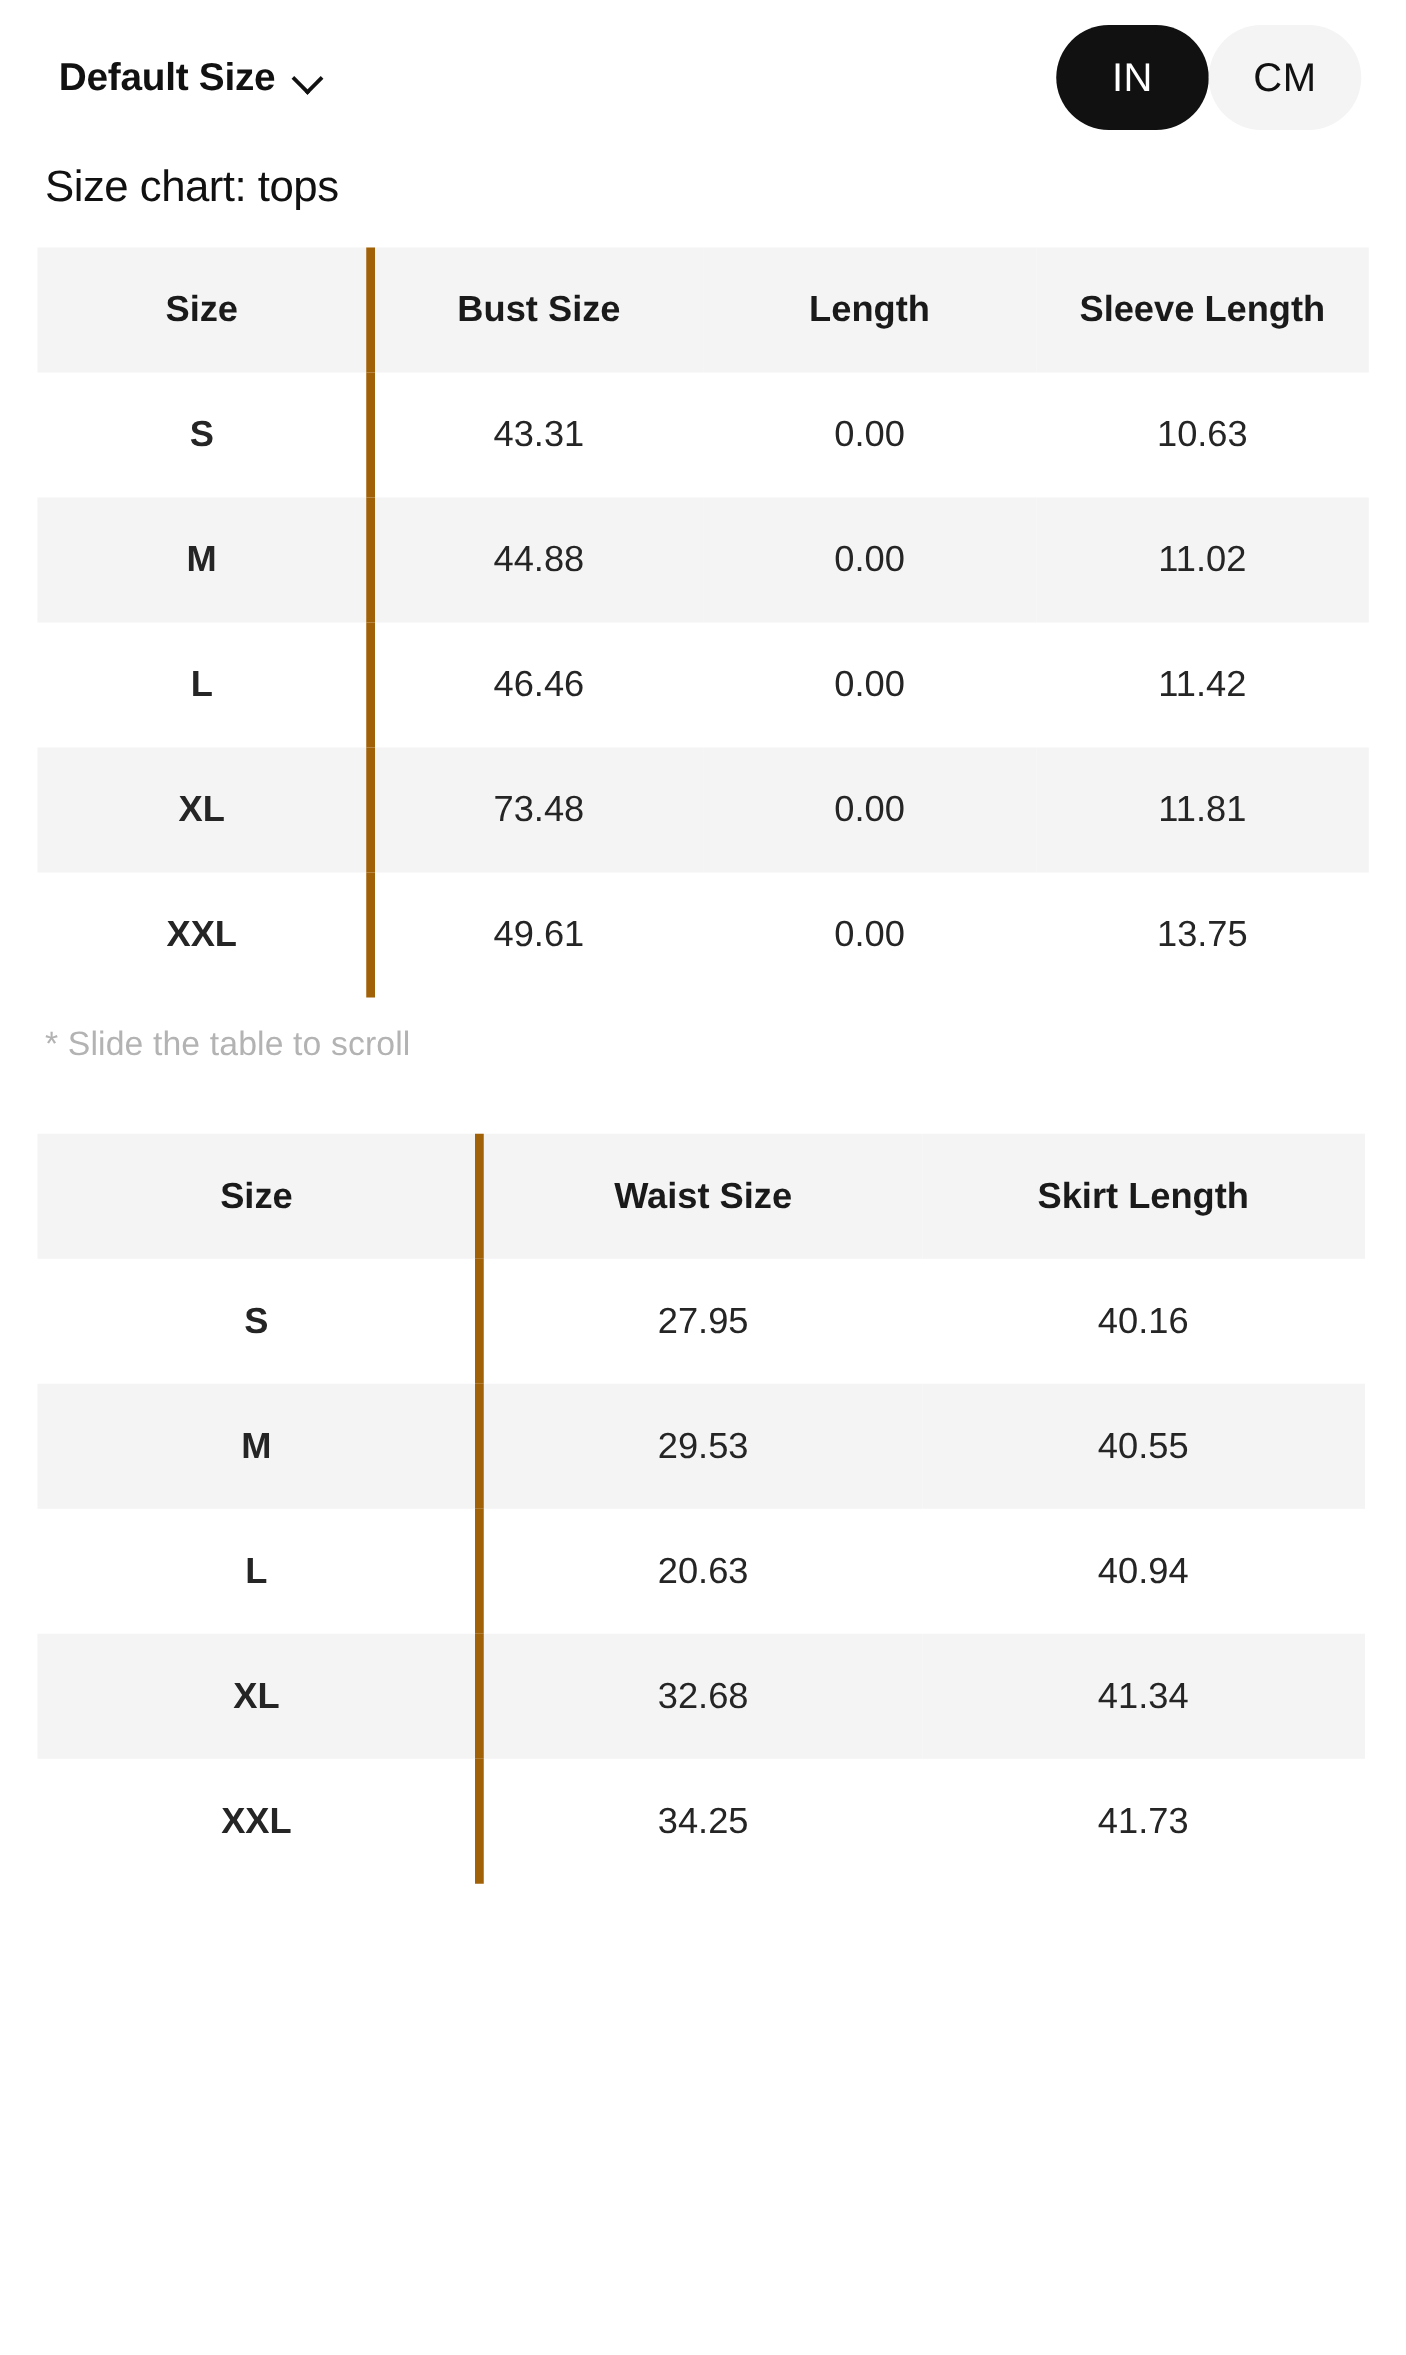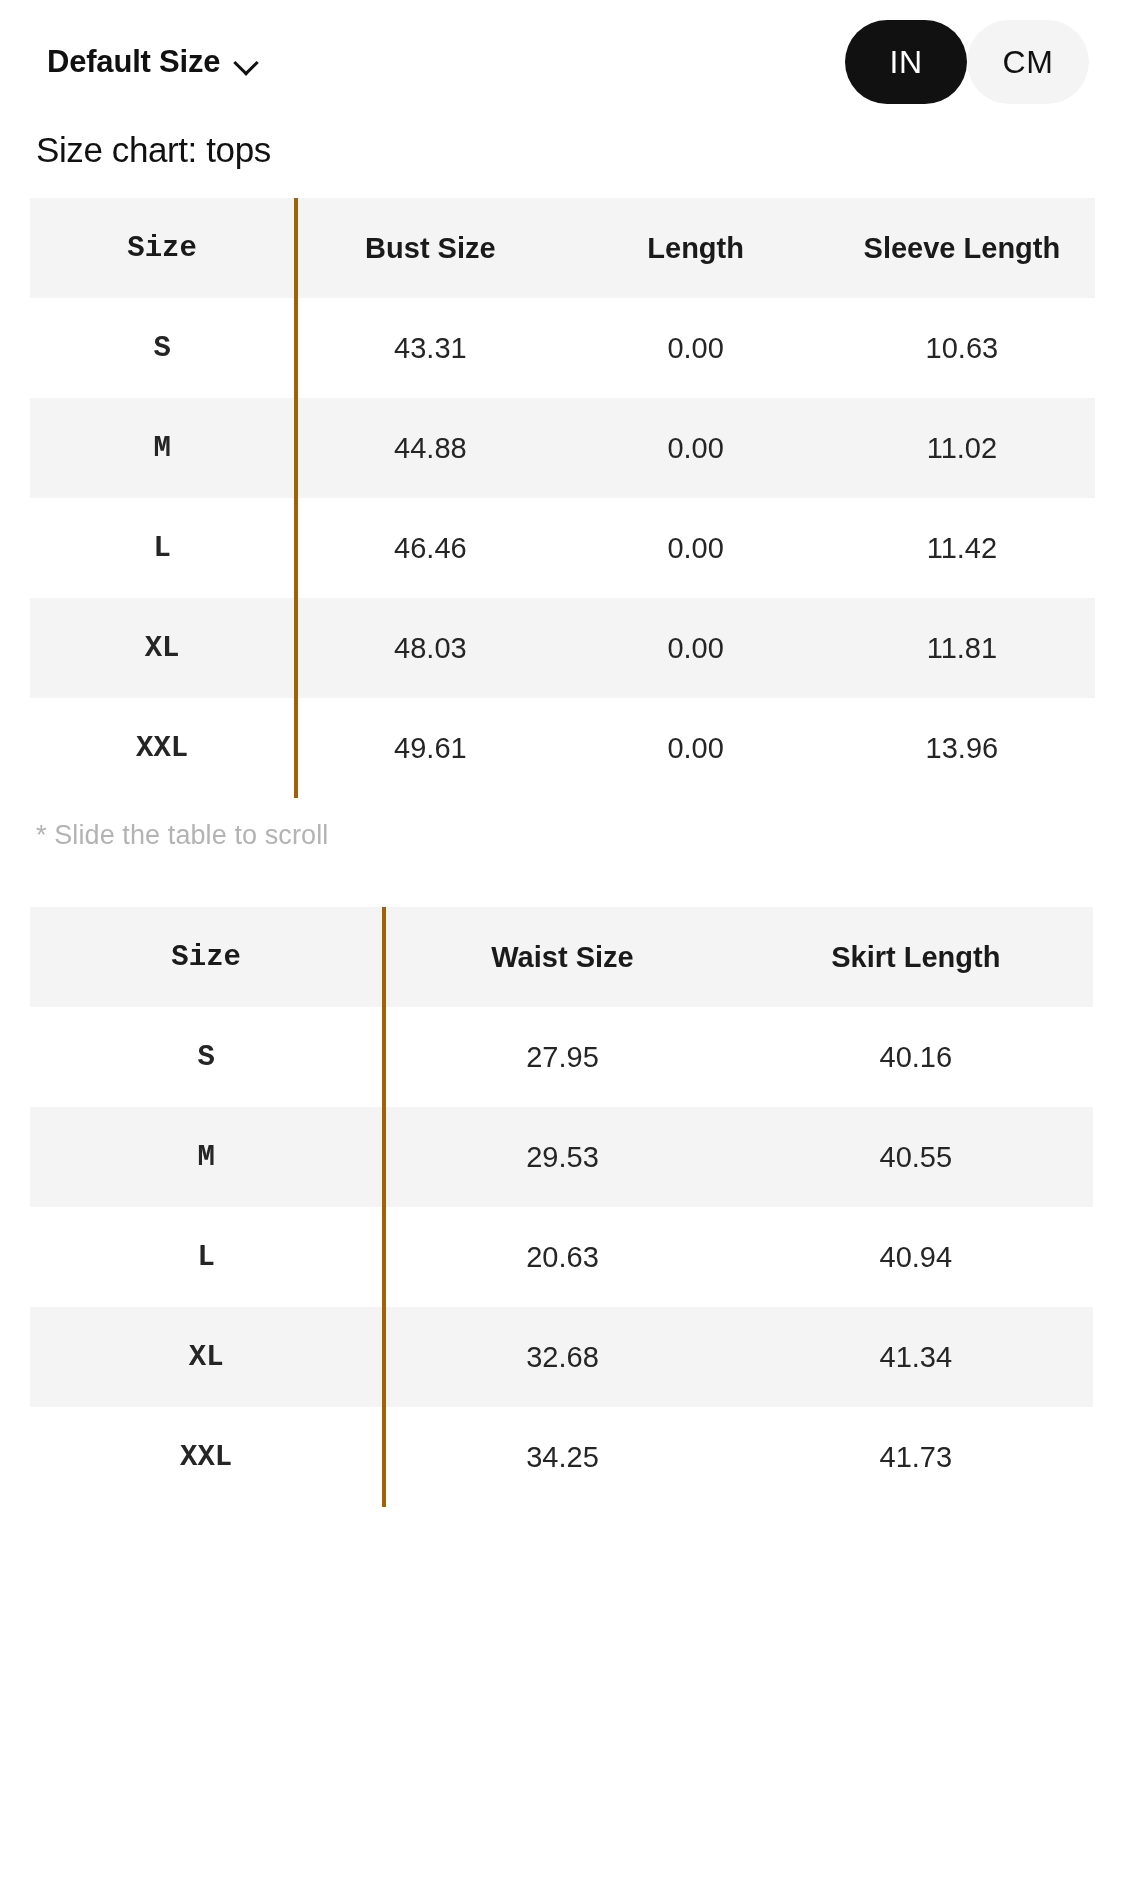--- a/index.html
+++ b/index.html
@@ -124,22 +124,21 @@
   table.size-table tbody tr.alt td {
     background: #f4f4f4;
   }
   table.size-table td.size-cell,
   table.size-table th.size-cell {
     font-weight: bold;
   }
   
   table.size-table th.size-cell,
   table.size-table td.size-cell {
-    border-right: 4px solid #a16207;
-    font-family: Liberation Mono, monospace;
+    border-right: 7px solid #a16207;
   }
   .note {
     font-size: 27px;
     color: #b3b3b3;
     padding: 22px 35px 0 36px;
     letter-spacing: 0.1px;
   }
   .spacer-md { height: 28px; }
 </style>
 </head>
@@ -183,29 +182,29 @@
           <td>11.02</td>
         </tr>
         <tr>
           <td class="size-cell">L</td>
           <td>46.46</td>
           <td>0.00</td>
           <td>11.42</td>
         </tr>
         <tr class="alt">
           <td class="size-cell">XL</td>
-          <td>48.03</td>
+          <td>73.48</td>
           <td>0.00</td>
           <td>11.81</td>
         </tr>
         <tr>
           <td class="size-cell">XXL</td>
           <td>49.61</td>
           <td>0.00</td>
-          <td>13.96</td>
+          <td>13.75</td>
         </tr>
       </tbody>
     </table>
   </div>
   <div class="note">* Slide the table to scroll</div>
 
   <div class="spacer-md"></div>
 
   <div class="table-wrap">
     <table class="size-table">

